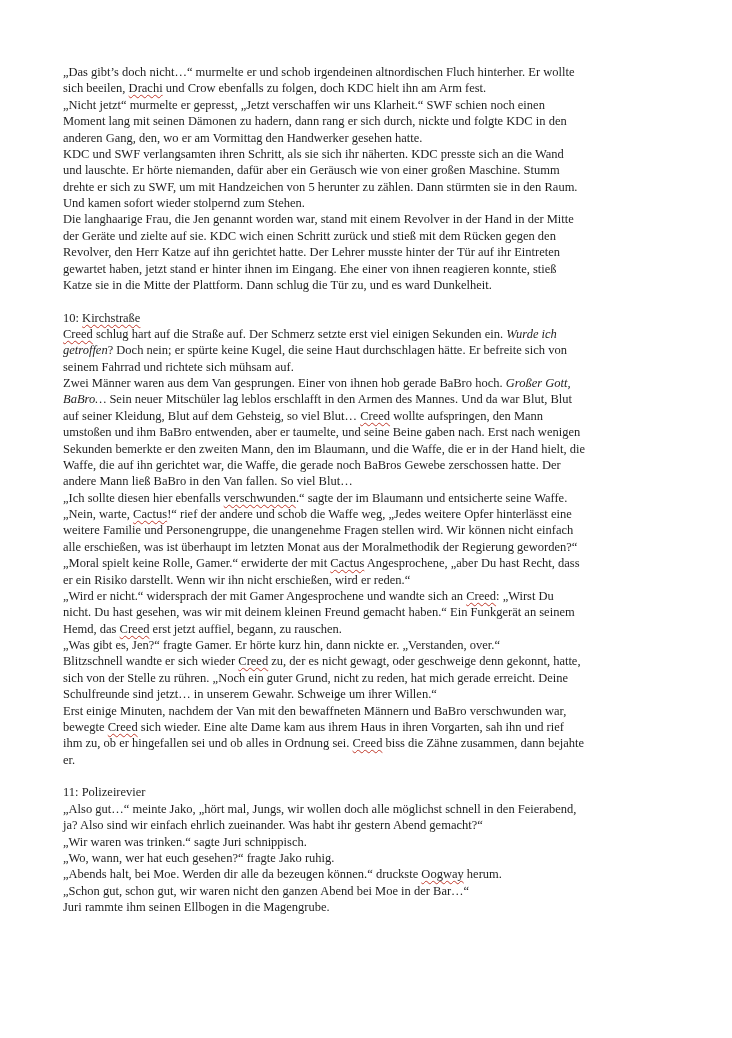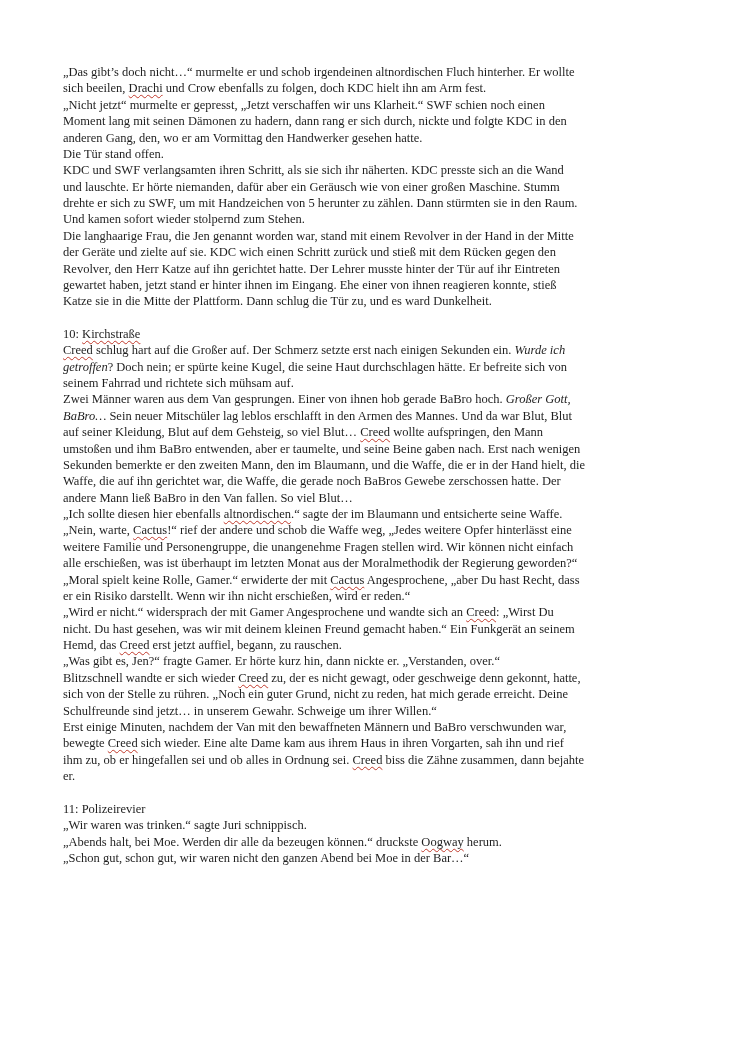--- a/index.html
+++ b/index.html
@@ -44,33 +44,35 @@
     text-decoration-color: var(--spell-color, #c0392b);
   }
 </style>
 </head>
 <body>
 
 <div class="page" style="background: rgb(255, 255, 255); color: rgb(30, 30, 30);">
   <div id="doc">
       <div class="para"><span>„Das gibt’s doch nicht…“ murmelte er und schob irgendeinen altnordischen Fluch hinterher. Er wollte sich beeilen, </span><span class="sp">Drachi</span><span> und Crow ebenfalls zu folgen, doch KDC hielt ihn am Arm fest.</span></div>
       <div class="para"><span>„Nicht jetzt“ murmelte er gepresst, „Jetzt verschaffen wir uns Klarheit.“ SWF schien noch einen Moment lang mit seinen Dämonen zu hadern, dann rang er sich durch, nickte und folgte KDC in den anderen Gang, den, wo er am Vormittag den Handwerker gesehen hatte.</span></div>
-      <div class="para"><span>Die Tür stand offen.</span></div>
       <div class="para"><span>KDC und SWF verlangsamten ihren Schritt, als sie sich ihr näherten. KDC presste sich an die Wand und lauschte. Er hörte niemanden, dafür aber ein Geräusch wie von einer großen Maschine. Stumm drehte er sich zu SWF, um mit Handzeichen von 5 herunter zu zählen. Dann stürmten sie in den Raum. Und kamen sofort wieder stolpernd zum Stehen.</span></div>
       <div class="para"><span>Die langhaarige Frau, die Jen genannt worden war, stand mit einem Revolver in der Hand in der Mitte der Geräte und zielte auf sie. KDC wich einen Schritt zurück und stieß mit dem Rücken gegen den Revolver, den Herr Katze auf ihn gerichtet hatte. Der Lehrer musste hinter der Tür auf ihr Eintreten gewartet haben, jetzt stand er hinter ihnen im Eingang. Ehe einer von ihnen reagieren konnte, stieß Katze sie in die Mitte der Plattform. Dann schlug die Tür zu, und es ward Dunkelheit.</span></div>
       <div class="blank-line"></div>
       <div class="para"><span>10: </span><span class="sp">Kirchstraße</span></div>
-      <div class="para"><span class="sp">Creed</span><span> schlug hart auf die Großer auf. Der Schmerz setzte erst nach einigen Sekunden ein. </span><span class="it">Wurde ich getroffen</span><span>? Doch nein; er spürte keine Kugel, die seine Haut durchschlagen hätte. Er befreite sich von seinem Fahrrad und richtete sich mühsam auf.</span></div>
+      <div class="para"><span class="sp">Creed</span><span> schlug hart auf die Straße auf. Der Schmerz setzte erst viel einigen Sekunden ein. </span><span class="it">Wurde ich getroffen</span><span>? Doch nein; er spürte keine Kugel, die seine Haut durchschlagen hätte. Er befreite sich von seinem Fahrrad und richtete sich mühsam auf.</span></div>
       <div class="para"><span>Zwei Männer waren aus dem Van gesprungen. Einer von ihnen hob gerade BaBro hoch. </span><span class="it">Großer Gott, BaBro…</span><span> Sein neuer Mitschüler lag leblos erschlafft in den Armen des Mannes. Und da war Blut, Blut auf seiner Kleidung, Blut auf dem Gehsteig, so viel Blut… </span><span class="sp">Creed</span><span> wollte aufspringen, den Mann umstoßen und ihm BaBro entwenden, aber er taumelte, und seine Beine gaben nach. Erst nach wenigen Sekunden bemerkte er den zweiten Mann, den im Blaumann, und die Waffe, die er in der Hand hielt, die Waffe, die auf ihn gerichtet war, die Waffe, die gerade noch BaBros Gewebe zerschossen hatte. Der andere Mann ließ BaBro in den Van fallen. So viel Blut…</span></div>
-      <div class="para"><span>„Ich sollte diesen hier ebenfalls </span><span class="sp">altnordischen</span><span>.“ sagte der im Blaumann und entsicherte seine Waffe.</span></div>
+      <div class="para"><span>„Ich sollte diesen hier ebenfalls </span><span class="sp">verschwunden</span><span>.“ sagte der im Blaumann und entsicherte seine Waffe.</span></div>
       <div class="para"><span>„Nein, warte, </span><span class="sp">Cactus</span><span>!“ rief der andere und schob die Waffe weg, „Jedes weitere Opfer hinterlässt eine weitere Familie und Personengruppe, die unangenehme Fragen stellen wird. Wir können nicht einfach alle erschießen, was ist überhaupt im letzten Monat aus der Moralmethodik der Regierung geworden?“</span></div>
       <div class="para"><span>„Moral spielt keine Rolle, Gamer.“ erwiderte der mit </span><span class="sp">Cactus</span><span> Angesprochene, „aber Du hast Recht, dass er ein Risiko darstellt. Wenn wir ihn nicht erschießen, wird er reden.“</span></div>
       <div class="para"><span>„Wird er nicht.“ widersprach der mit Gamer Angesprochene und wandte sich an </span><span class="sp">Creed</span><span>: „Wirst Du nicht. Du hast gesehen, was wir mit deinem kleinen Freund gemacht haben.“ Ein Funkgerät an seinem Hemd, das </span><span class="sp">Creed</span><span> erst jetzt auffiel, begann, zu rauschen.</span></div>
       <div class="para"><span>„Was gibt es, Jen?“ fragte Gamer. Er hörte kurz hin, dann nickte er. „Verstanden, over.“</span></div>
       <div class="para"><span>Blitzschnell wandte er sich wieder </span><span class="sp">Creed</span><span> zu, der es nicht gewagt, oder geschweige denn gekonnt, hatte, sich von der Stelle zu rühren. „Noch ein guter Grund, nicht zu reden, hat mich gerade erreicht. Deine Schulfreunde sind jetzt… in unserem Gewahr. Schweige um ihrer Willen.“</span></div>
       <div class="para"><span>Erst einige Minuten, nachdem der Van mit den bewaffneten Männern und BaBro verschwunden war, bewegte </span><span class="sp">Creed</span><span> sich wieder. Eine alte Dame kam aus ihrem Haus in ihren Vorgarten, sah ihn und rief ihm zu, ob er hingefallen sei und ob alles in Ordnung sei. </span><span class="sp">Creed</span><span> biss die Zähne zusammen, dann bejahte er.</span></div>
       <div class="blank-line"></div>
       <div class="para"><span>11: Polizeirevier</span></div>
+      <div class="para"><span>„Also gut…“ meinte Jako, „hört mal, Jungs, wir wollen doch alle möglichst schnell in den Feierabend, ja? Also sind wir einfach ehrlich zueinander. Was habt ihr gestern Abend gemacht?“</span></div>
       <div class="para"><span>„Wir waren was trinken.“ sagte Juri schnippisch.</span></div>
+      <div class="para"><span>„Wo, wann, wer hat euch gesehen?“ fragte Jako ruhig.</span></div>
       <div class="para"><span>„Abends halt, bei Moe. Werden dir alle da bezeugen können.“ druckste </span><span class="sp">Oogway</span><span> herum.</span></div>
       <div class="para"><span>„Schon gut, schon gut, wir waren nicht den ganzen Abend bei Moe in der Bar…“</span></div>
+      <div class="para"><span>Juri rammte ihm seinen Ellbogen in die Magengrube.</span></div>
     </div>
 </div>
 
 </body></html>

